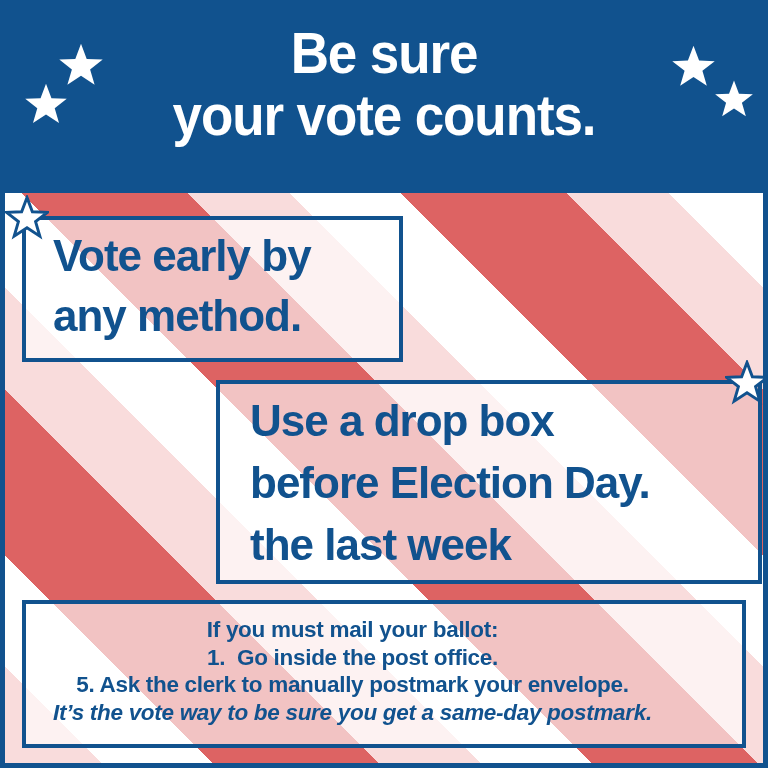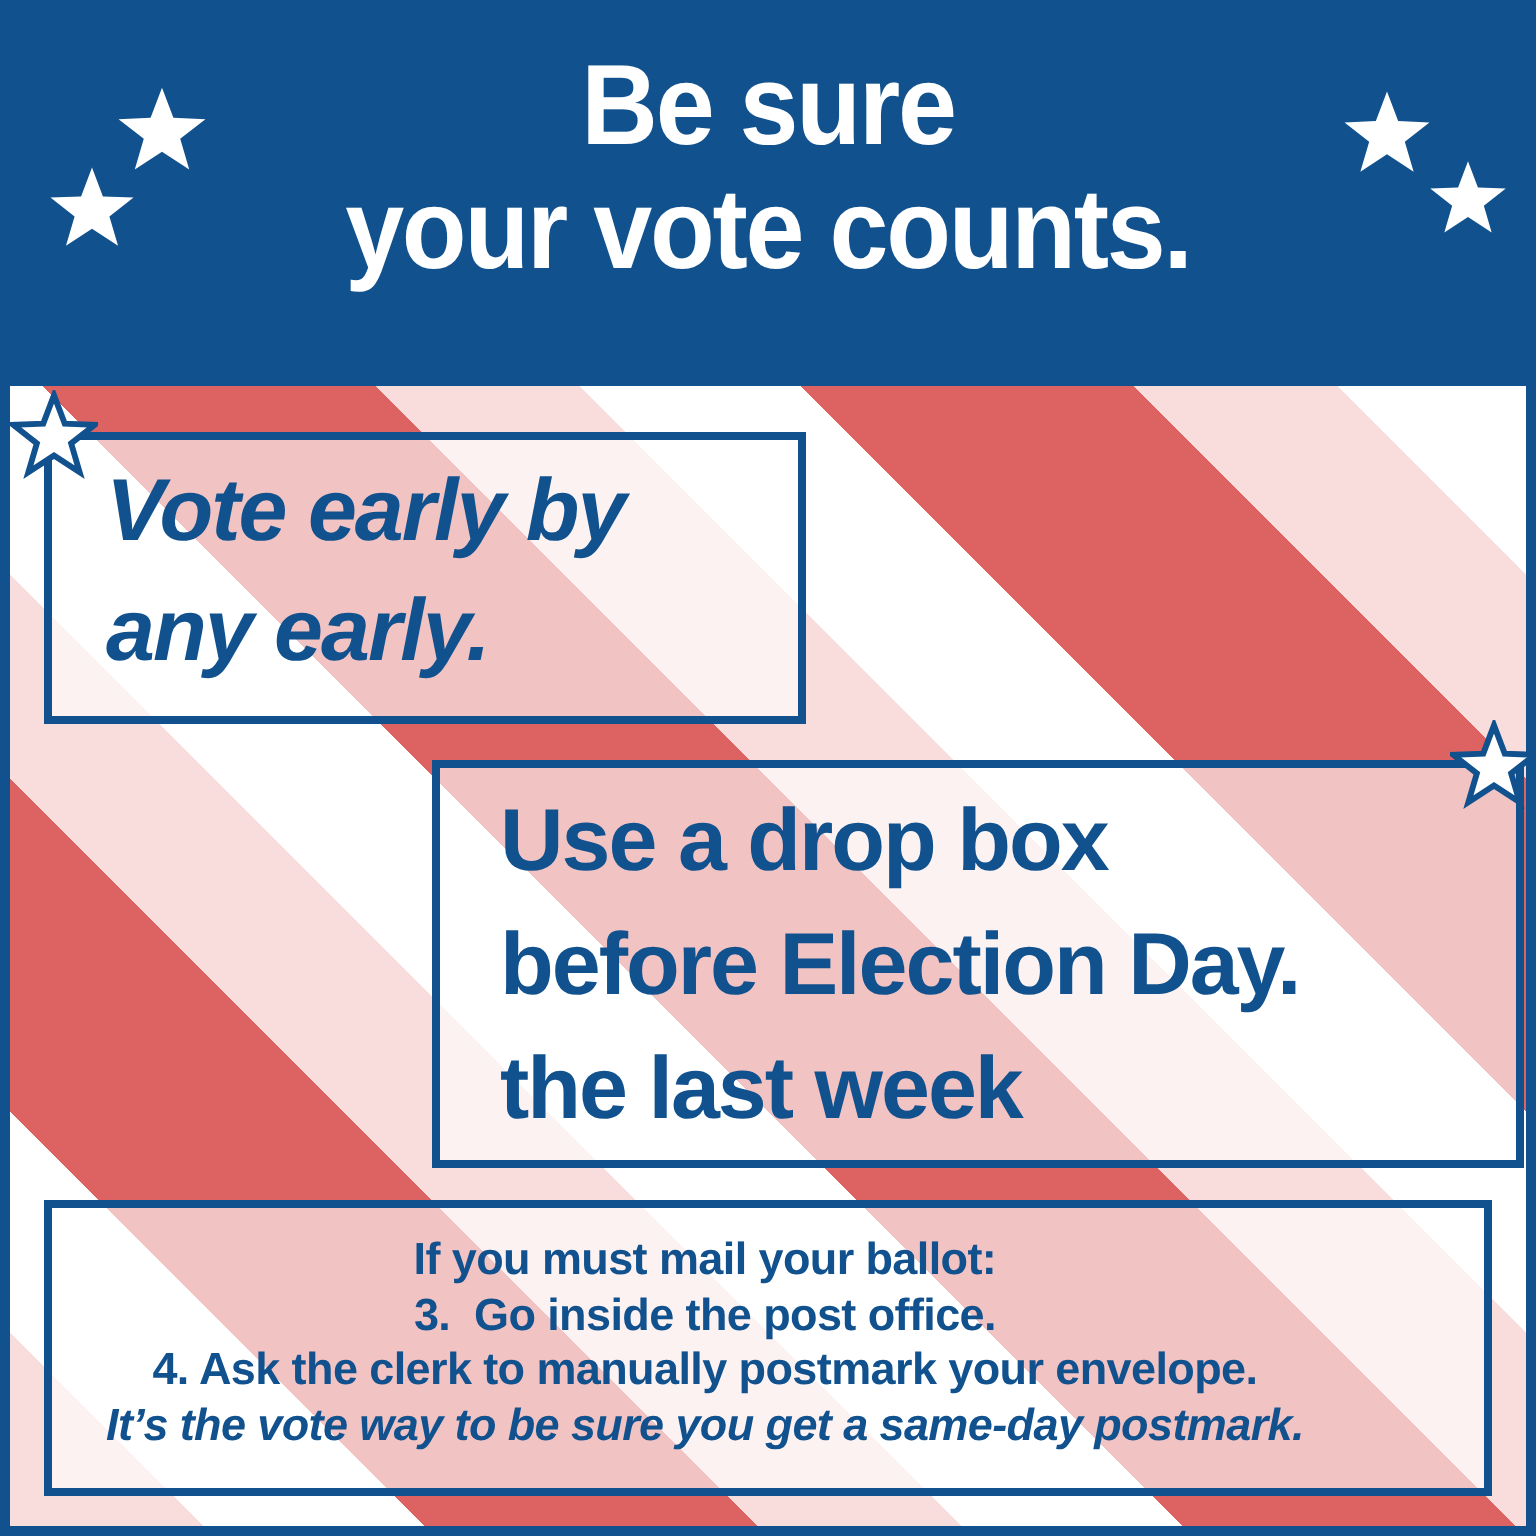--- a/index.html
+++ b/index.html
@@ -23,21 +23,21 @@
               #F9DCDC 118px, #F9DCDC 190px,
               #ffffff 190px, #ffffff 268px);}
   #fieldborder{position:absolute;left:0;top:188px;width:768px;height:580px;
                border:5px solid #11528E;box-sizing:border-box;pointer-events:none;}
 
   
   .panel{position:absolute;border:4px solid #11528E;box-sizing:border-box;
          background:rgba(255,255,255,0.62);color:#11528E;
          font-family:"Liberation Sans",sans-serif;font-weight:bold;}
 
-  #panel1{left:22px;top:216px;width:381px;height:146px;font-style:italic;}
+  #panel1{left:22px;top:216px;width:381px;height:146px;}
   #panel1 .ptext{position:absolute;left:27px;top:6px;font-size:44px;line-height:60px;letter-spacing:-1px;}
 
   #panel2{left:216px;top:380px;width:546px;height:204px;padding-left:35px;}
   #panel2 .ptext{position:absolute;left:30px;top:6px;font-size:44px;line-height:62px;letter-spacing:-1px;}
 
   #panel3{left:22px;top:600px;width:724px;height:148px;text-align:center;}
   #panel3 .ptext{position:absolute;left:27px;top:12px;font-size:22.5px;line-height:27.5px;letter-spacing:-0.3px;}
   #panel3 .ital{font-style:italic;display:block;}
   .ln{display:block;white-space:pre;}
 
@@ -83,21 +83,21 @@
   </div>
 
   <div id="field">
     <div id="stripes"></div>
   </div>
   <div id="fieldborder"></div>
 
   <div class="panel" id="panel1">
     <div class="ptext">
       <span class="ln">Vote early by</span>
-      <span class="ln">any early.</span>
+      <span class="ln">any method.</span>
     </div>
   </div>
 
   <span class="outstar" style="left:5px;top:195px;">
     <svg width="44" height="45" viewBox="0 0 50 52">
       <polygon points="25,3 31.2,19.4 48.6,20.1 34.9,30.8 39.8,47.5 25,37.8 10.2,47.5 15.1,30.8 1.4,20.1 18.8,19.4" fill="#ffffff" stroke="#11528E" stroke-width="3.4" stroke-linejoin="miter"></polygon>
     </svg>
   </span>
 
   <div class="panel" id="panel2">
@@ -110,19 +110,19 @@
 
   <span class="outstar" style="left:725px;top:360px;">
     <svg width="44" height="45" viewBox="0 0 50 52">
       <polygon points="25,3 31.2,19.4 48.6,20.1 34.9,30.8 39.8,47.5 25,37.8 10.2,47.5 15.1,30.8 1.4,20.1 18.8,19.4" fill="#ffffff" stroke="#11528E" stroke-width="3.4" stroke-linejoin="miter"></polygon>
     </svg>
   </span>
 
   <div class="panel" id="panel3">
     <div class="ptext">
       <span class="ln">If you must mail your ballot:</span>
-      <span class="ln">3.  Go inside the post office.</span>
-      <span class="ln">4. Ask the clerk to manually postmark your envelope.</span>
+      <span class="ln">1.  Go inside the post office.</span>
+      <span class="ln">5. Ask the clerk to manually postmark your envelope.</span>
       <span class="ln ital">It’s the vote way to be sure you get a same-day postmark.</span>
     </div>
   </div>
 
 </div>
 
 </body></html>

